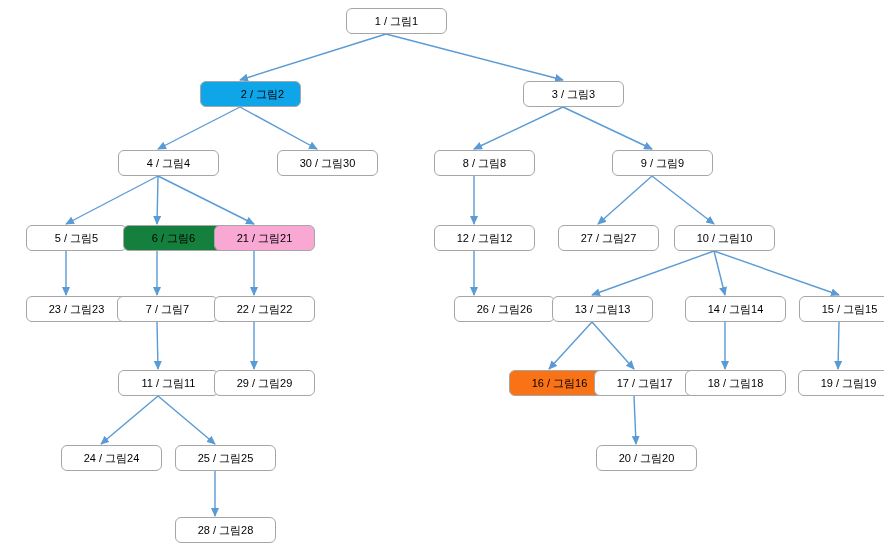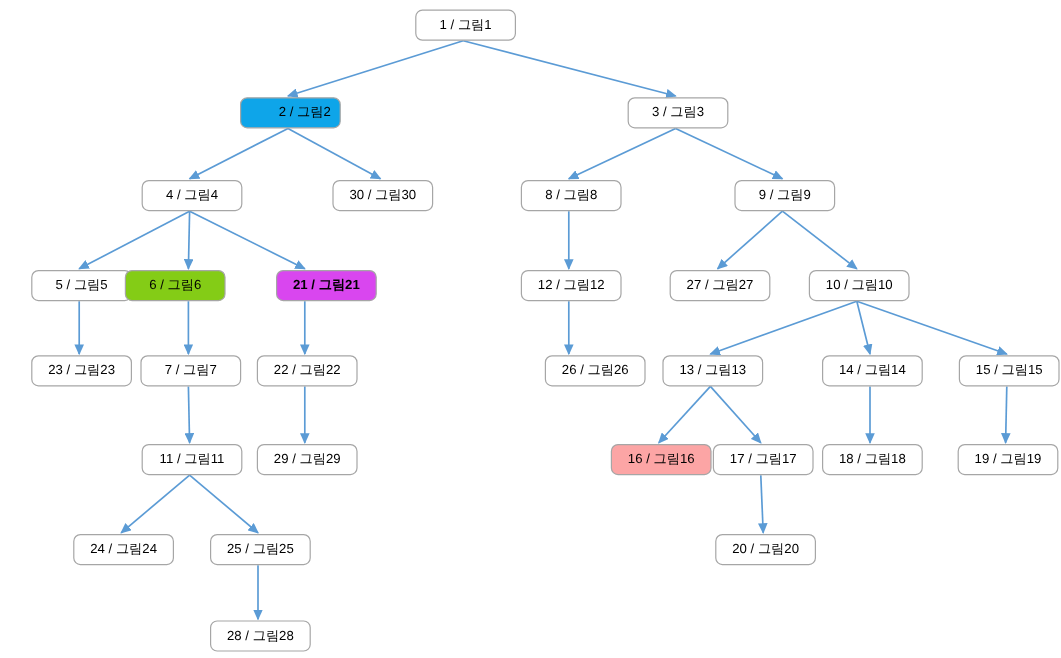--- a/index.html
+++ b/index.html
@@ -18,21 +18,21 @@
   .edges-layer {
     position: absolute;
     left: 0;
     top: 0;
     width: 884px;
     height: 548px;
   }
   .node {
     position: absolute;
     box-sizing: border-box;
-    width: 84px;
+    width: 101px;
     height: 26px;
     background: #ffffff;
     border: 1.4px solid #a6a6a6;
     border-radius: 6px;
     display: flex;
     align-items: center;
     justify-content: center;
     font-size: 11px;
     color: #000000;
     white-space: nowrap;
@@ -102,24 +102,24 @@
       </div>
       <div class="node" style="left: 434px; top: 150px; border-color: rgb(166, 166, 166); background: rgb(255, 255, 255); color: rgb(0, 0, 0);">
         <span>8 / 그림8</span>
       </div>
       <div class="node" style="left: 612px; top: 150px; border-color: rgb(166, 166, 166); background: rgb(255, 255, 255); color: rgb(0, 0, 0);">
         <span>9 / 그림9</span>
       </div>
       <div class="node" style="left: 26px; top: 225px; border-color: rgb(166, 166, 166); background: rgb(255, 255, 255); color: rgb(0, 0, 0);">
         <span>5 / 그림5</span>
       </div>
-      <div class="node" style="left: 104px; top: 225px; border-color: rgb(166, 166, 166); background: #84cc16; color: rgb(0, 0, 0);">
+      <div class="node" style="left: 123px; top: 225px; border-color: rgb(166, 166, 166); background: #15803d; color: rgb(0, 0, 0);">
         <span>6 / 그림6</span>
       </div>
-      <div class="node" style="left: 230px; top: 225px; border-color: rgb(166, 166, 166); background: #d946ef; color: rgb(0, 0, 0); font-weight: bold;">
+      <div class="node" style="left: 214px; top: 225px; border-color: rgb(166, 166, 166); background: #f9a8d4; color: rgb(0, 0, 0);">
         <span>21 / 그림21</span>
       </div>
       <div class="node" style="left: 434px; top: 225px; border-color: rgb(166, 166, 166); background: rgb(255, 255, 255); color: rgb(0, 0, 0);">
         <span>12 / 그림12</span>
       </div>
       <div class="node" style="left: 558px; top: 225px; border-color: rgb(166, 166, 166); background: rgb(255, 255, 255); color: rgb(0, 0, 0);">
         <span>27 / 그림27</span>
       </div>
       <div class="node" style="left: 674px; top: 225px; border-color: rgb(166, 166, 166); background: rgb(255, 255, 255); color: rgb(0, 0, 0); justify-content: center;">
         <span>10 / 그림10</span>
@@ -144,21 +144,21 @@
       </div>
       <div class="node" style="left: 799px; top: 296px; border-color: rgb(166, 166, 166); background: rgb(255, 255, 255); color: rgb(0, 0, 0);">
         <span>15 / 그림15</span>
       </div>
       <div class="node" style="left: 118px; top: 370px; border-color: rgb(166, 166, 166); background: rgb(255, 255, 255); color: rgb(0, 0, 0); text-align: right;">
         <span>11 / 그림11</span>
       </div>
       <div class="node" style="left: 214px; top: 370px; border-color: rgb(166, 166, 166); background: rgb(255, 255, 255); color: rgb(0, 0, 0);">
         <span>29 / 그림29</span>
       </div>
-      <div class="node" style="left: 509px; top: 370px; border-color: rgb(166, 166, 166); background: #fca5a5; color: rgb(0, 0, 0);">
+      <div class="node" style="left: 509px; top: 370px; border-color: rgb(166, 166, 166); background: #f97316; color: rgb(0, 0, 0);">
         <span>16 / 그림16</span>
       </div>
       <div class="node" style="left: 594px; top: 370px; border-color: rgb(166, 166, 166); background: rgb(255, 255, 255); color: rgb(0, 0, 0);">
         <span>17 / 그림17</span>
       </div>
       <div class="node" style="left: 685px; top: 370px; border-color: rgb(166, 166, 166); background: rgb(255, 255, 255); color: rgb(0, 0, 0);">
         <span>18 / 그림18</span>
       </div>
       <div class="node" style="left: 798px; top: 370px; border-color: rgb(166, 166, 166); background: rgb(255, 255, 255); color: rgb(0, 0, 0);">
         <span>19 / 그림19</span>

